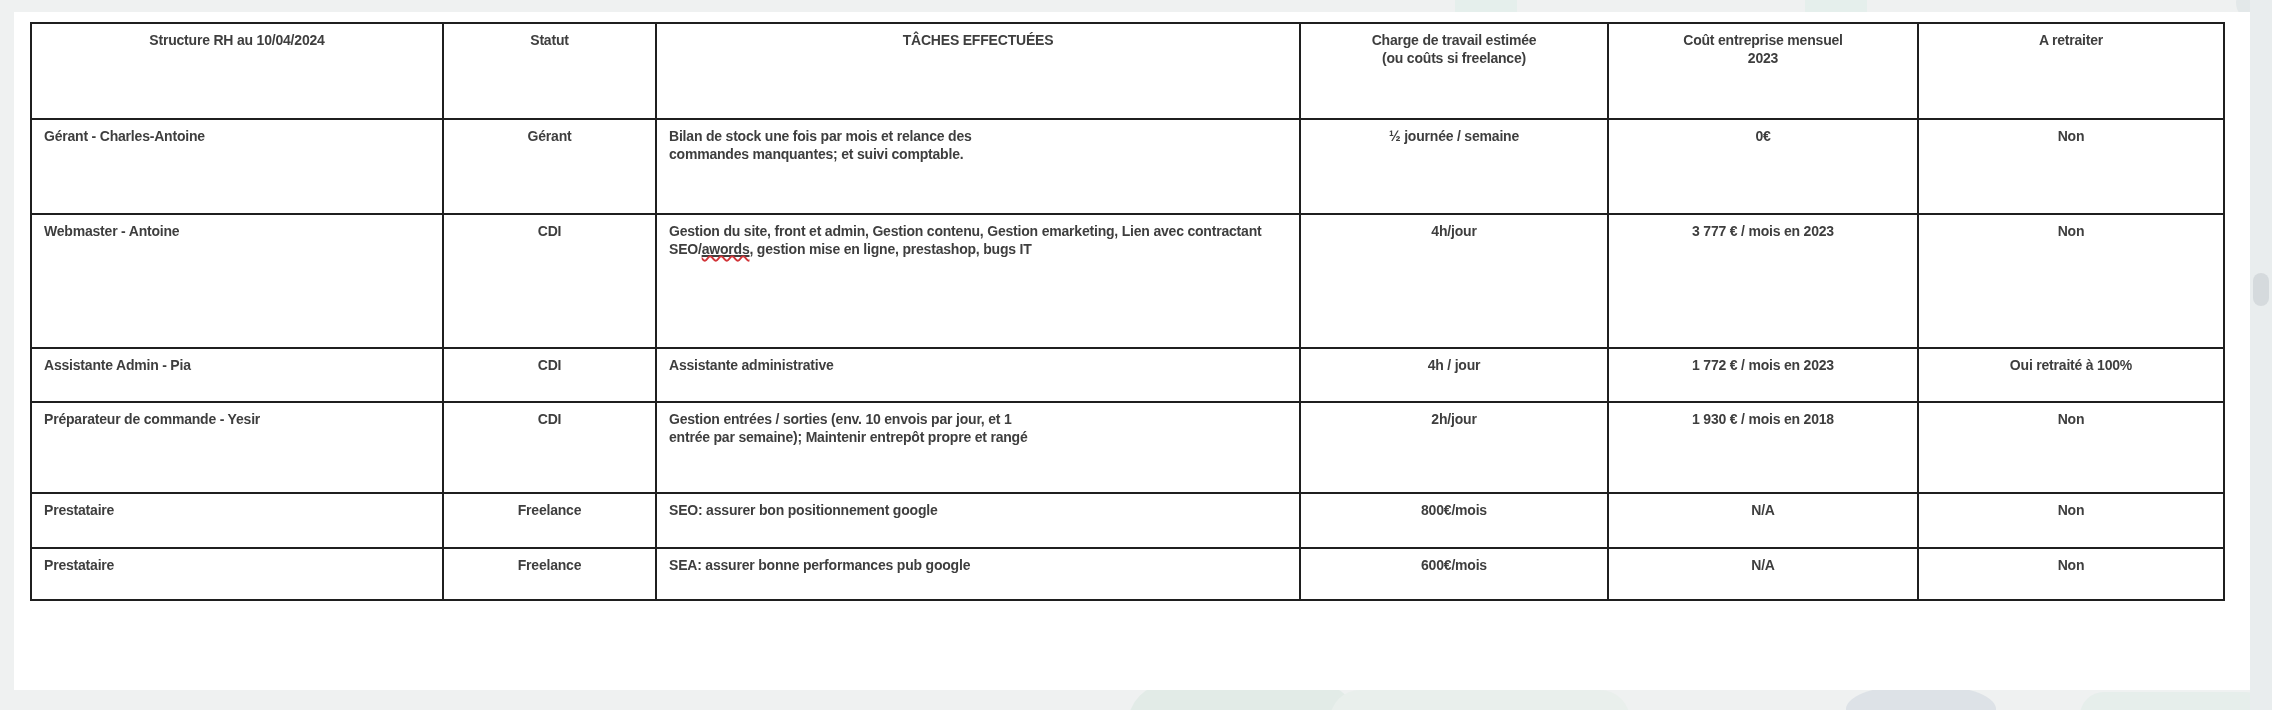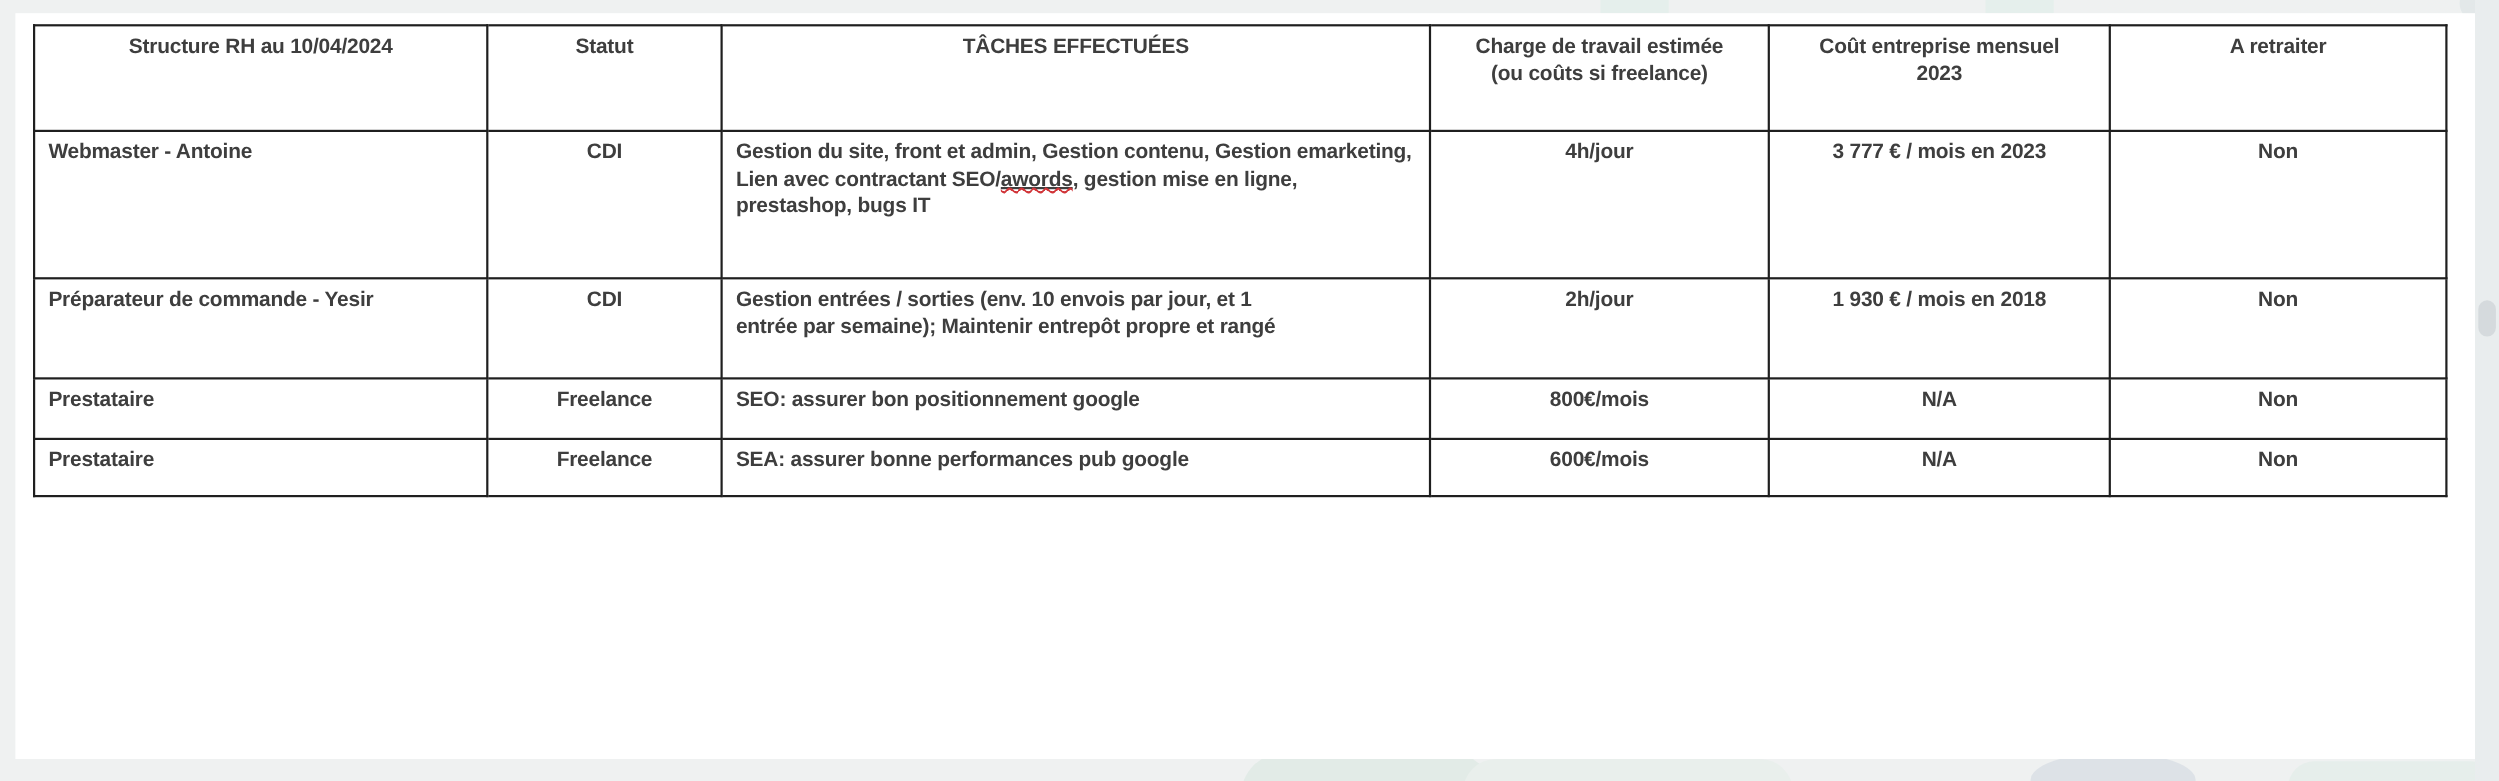--- a/index.html
+++ b/index.html
@@ -31,21 +31,21 @@
   }
   .scrollbar-thumb{
     position:absolute;left:3px;top:273px;width:16px;height:33px;
     background:#d5dadd;border-radius:8px;
   }
 
   
   table.rh{
     position:absolute;left:30px;top:22px;
     border-collapse:collapse;table-layout:fixed;width:2193px;
-    color:#3e3e3e;font-weight:bold;font-size:19px;line-height:1.3;
+    color:#3e3e3e;font-weight:bold;font-size:14px;line-height:1.3;
     letter-spacing:-0.2px;
   }
   table.rh th, table.rh td{
     border:2px solid #1f1f1f;
     vertical-align:top;
     padding:7px 12px 6px 12px;
     white-space:pre-line;
     overflow:hidden;
   }
   table.rh th{font-weight:bold;text-align:center;}
@@ -92,31 +92,48 @@
       <th class="al">Structure RH au 10/04/2024</th>
       <th>Statut</th>
       <th>TÂCHES EFFECTUÉES</th>
       <th>Charge de travail estimée
 (ou coûts si freelance)</th>
       <th>Coût entreprise mensuel
 2023</th>
       <th>A retraiter</th>
     </tr>
 
+    <tr class="r0">
+      <td class="al">Gérant - Charles-Antoine</td>
+      <td class="ac">Gérant</td>
+      <td class="al">Bilan de stock une fois par mois et relance des
+commandes manquantes; et suivi comptable.</td>
+      <td class="ac">½ journée / semaine</td>
+      <td class="ac">0€</td>
+      <td class="ac">Non</td>
+    </tr>
 
     <tr class="r1">
       <td class="al">Webmaster - Antoine</td>
       <td class="ac">CDI</td>
       <td class="al"><span>Gestion du site, front et admin, Gestion contenu, Gestion emarketing, Lien avec contractant SEO/</span><span class="sp-underline"><span class="misspelled">awords</span></span><span>, gestion mise en ligne, prestashop, bugs IT</span></td>
       <td class="ac">4h/jour</td>
       <td class="ac">3 777 € / mois en 2023</td>
       <td class="ac">Non</td>
     </tr>
 
 
+    <tr class="r3">
+      <td class="al">Assistante Admin - Pia</td>
+      <td class="ac">CDI</td>
+      <td class="al">Assistante administrative</td>
+      <td class="ac">4h / jour</td>
+      <td class="ac">1 772 € / mois en 2023</td>
+      <td class="ac">Oui retraité à 100%</td>
+    </tr>
 
     <tr class="r4">
       <td class="al">Préparateur de commande - Yesir</td>
       <td class="ac">CDI</td>
       <td class="al">Gestion entrées / sorties (env. 10 envois par jour, et 1
 entrée par semaine); Maintenir entrepôt propre et rangé</td>
       <td class="ac">2h/jour</td>
       <td class="ac">1 930 € / mois en 2018</td>
       <td class="ac">Non</td>
     </tr>

